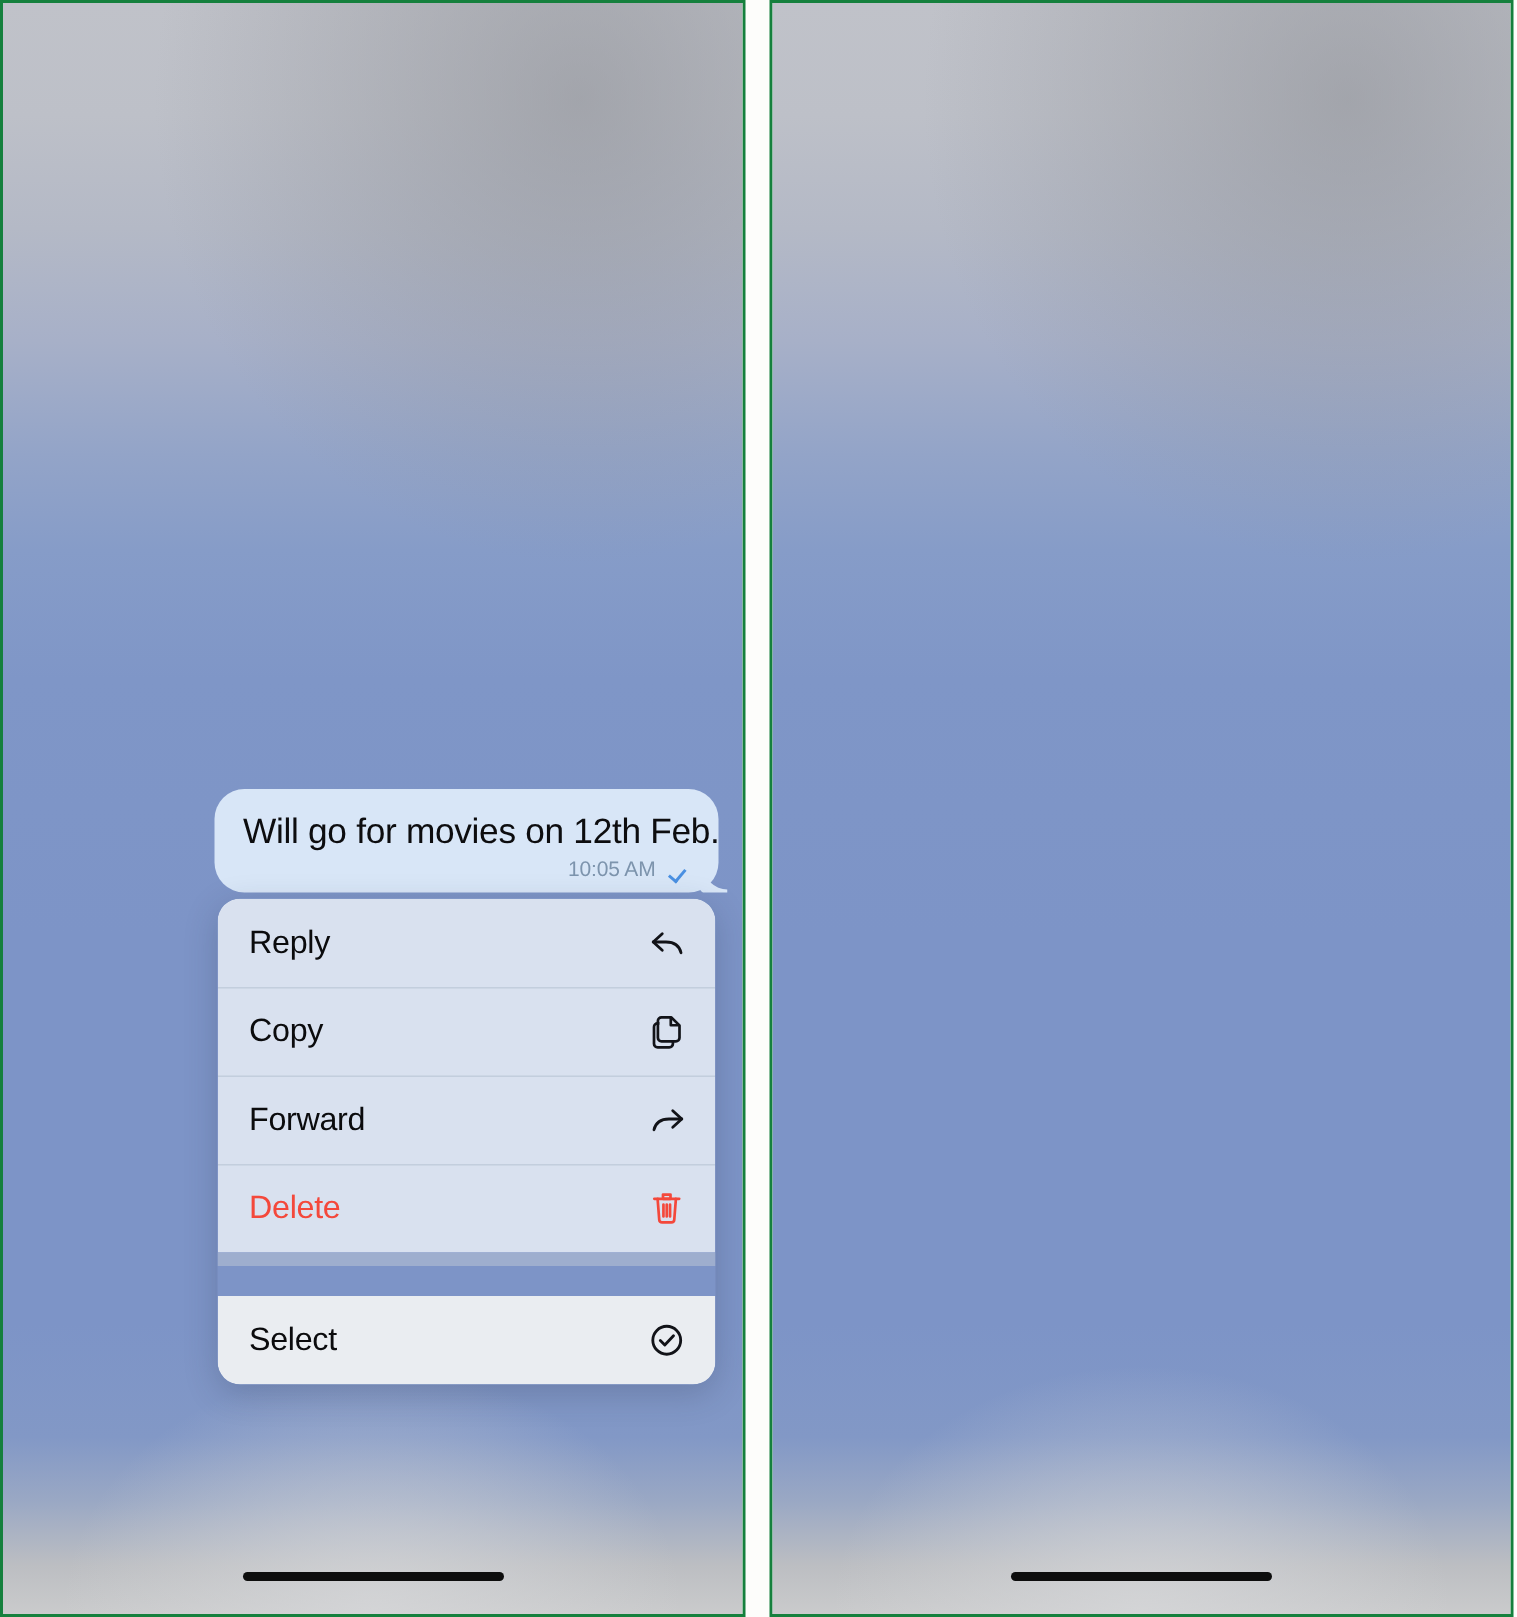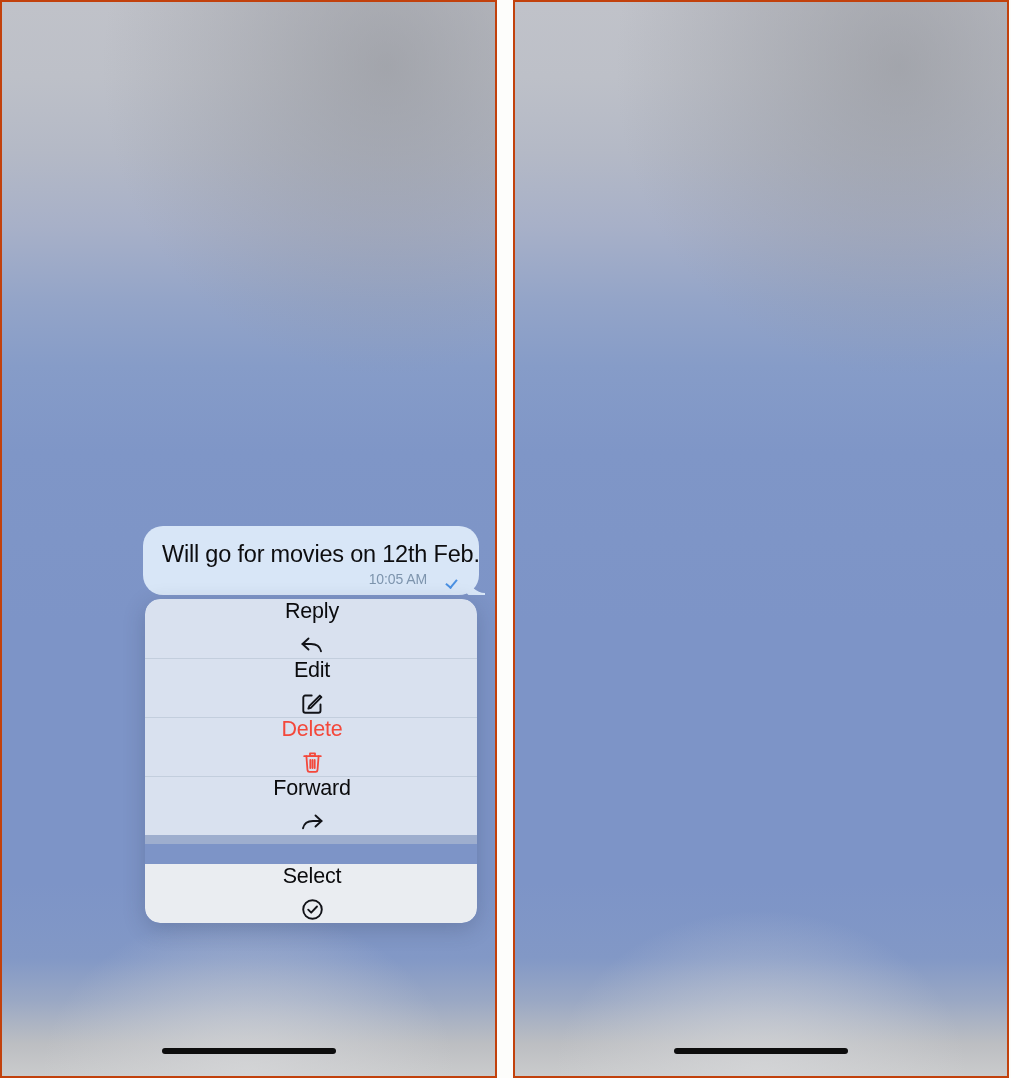--- a/index.html
+++ b/index.html
@@ -22,21 +22,21 @@
     gap: 16px;
     background: #fdfdfb;
   }
 
   
   .phone {
     position: relative;
     width: 497px;
     height: 1078px;
     box-sizing: border-box;
-    border: 2px solid #c2410c;
+    border: 2px solid #15803d;
     overflow: hidden;
     flex: 0 0 auto;
   }
   .phone.right { width: 496px; }
 
   .wallpaper {
     position: absolute;
     inset: 0;
     background:
       radial-gradient(120% 60% at 78% 6%, rgba(140,142,148,0.55) 0%, rgba(160,163,170,0.0) 48%),
@@ -83,21 +83,21 @@
     line-height: 30px;
     color: #0d0d0f;
     letter-spacing: -0.2px;
     white-space: nowrap;
   }
   .bubble-meta {
     margin-top: 2px;
     display: flex;
     align-items: center;
     justify-content: flex-end;
-    gap: 20px;
+    gap: 10px;
     font-size: 14px;
     color: #7d94ad;
     letter-spacing: -0.1px;
   }
   .tick {
     display: inline-block;
     width: 15px;
     height: 15px;
     position: relative;
   }
@@ -166,21 +166,20 @@
     background: rgba(186,195,212,0.55);
   }
   .ctx-item {
     display: flex;
     align-items: center;
     justify-content: space-between;
     height: 59px;
     padding: 0 19px 0 21px;
     box-sizing: border-box;
     position: relative;
-    flex-direction: column;
   }
   .ctx-item + .ctx-item::before {
     content: "";
     position: absolute;
     left: 0;
     right: 0;
     top: 0;
     height: 1px;
     background: rgba(120,135,160,0.22);
   }
@@ -238,54 +237,55 @@
         <div class="ctx-item">
           <span class="ctx-label">Reply</span>
           <span class="ctx-icon">
             <svg width="26" height="26" viewBox="0 0 26 26" fill="none" stroke="currentColor" stroke-width="1.9" stroke-linecap="round" stroke-linejoin="round">
               <path d="M9.5 6.5L3.5 12l6 5.5"></path>
               <path d="M3.5 12h8.5c5.5 0 9 2.8 10 7.2"></path>
             </svg>
           </span>
         </div>
 
-
         <div class="ctx-item">
-          <span class="ctx-label">Edit</span>
-          <span class="ctx-icon">
-            <svg width="25" height="25" viewBox="0 0 25 25" fill="none" stroke="currentColor" stroke-width="1.9" stroke-linecap="round" stroke-linejoin="round">
-              <path d="M20.5 13.5v6.2a2 2 0 0 1-2 2H5.3a2 2 0 0 1-2-2V6.5a2 2 0 0 1 2-2h6.4"></path>
-              <path d="M9.2 15.2l10.6-10.6 1.6 1.6L10.8 16.8l-2.4.8z"></path>
-            </svg>
-          </span>
-        </div>
-
+          <span class="ctx-label">Copy</span>
+          <span class="ctx-icon">
+            <svg width="24" height="26" viewBox="0 0 24 26" fill="none" stroke="currentColor" stroke-width="1.8" stroke-linejoin="round">
+              <path d="M8 3.2h6.4L20 8.6v8.2a2.4 2.4 0 0 1-2.4 2.4H8a2.4 2.4 0 0 1-2.4-2.4V5.6A2.4 2.4 0 0 1 8 3.2z"></path>
+              <path d="M14.2 3.4v5.1h5.2"></path>
+              <path d="M15.6 19.4v1.4a2.4 2.4 0 0 1-2.4 2.4H5.4A2.4 2.4 0 0 1 3 20.8V9.6a2.4 2.4 0 0 1 2.4-2.4h1.2"></path>
+            </svg>
+          </span>
+        </div>
+
+
+
+        <div class="ctx-item">
+          <span class="ctx-label">Forward</span>
+          <span class="ctx-icon">
+            <svg width="26" height="26" viewBox="0 0 26 26" fill="none" stroke="currentColor" stroke-width="1.9" stroke-linecap="round" stroke-linejoin="round">
+              <path d="M16.5 6.5l6 5.5-6 5.5"></path>
+              <path d="M22.5 12H14c-5.5 0-9 2.8-10 7.2"></path>
+            </svg>
+          </span>
+        </div>
 
         <div class="ctx-item danger">
           <span class="ctx-label">Delete</span>
           <span class="ctx-icon">
             <svg width="23" height="25" viewBox="0 0 23 25" fill="none" stroke="currentColor" stroke-width="1.8" stroke-linecap="round" stroke-linejoin="round">
               <path d="M3.2 6.2h16.6"></path>
               <path d="M9 3.4h5v2.8H9z"></path>
               <path d="M5.4 6.2l1.1 14a1.9 1.9 0 0 0 1.9 1.7h6.2a1.9 1.9 0 0 0 1.9-1.7l1.1-14"></path>
               <path d="M9.3 10v8M11.5 10v8M13.7 10v8"></path>
             </svg>
           </span>
         </div>
 
-        <div class="ctx-item">
-          <span class="ctx-label">Forward</span>
-          <span class="ctx-icon">
-            <svg width="26" height="26" viewBox="0 0 26 26" fill="none" stroke="currentColor" stroke-width="1.9" stroke-linecap="round" stroke-linejoin="round">
-              <path d="M16.5 6.5l6 5.5-6 5.5"></path>
-              <path d="M22.5 12H14c-5.5 0-9 2.8-10 7.2"></path>
-            </svg>
-          </span>
-        </div>
-
       </div>
 
       <div class="ctx-gap"></div>
 
       <div class="ctx-group light">
         <div class="ctx-item">
           <span class="ctx-label">Select</span>
           <span class="ctx-icon">
             <svg width="25" height="25" viewBox="0 0 25 25" fill="none" stroke="currentColor" stroke-width="1.9" stroke-linecap="round" stroke-linejoin="round">
               <circle cx="12.5" cy="12.5" r="9.3"></circle>

